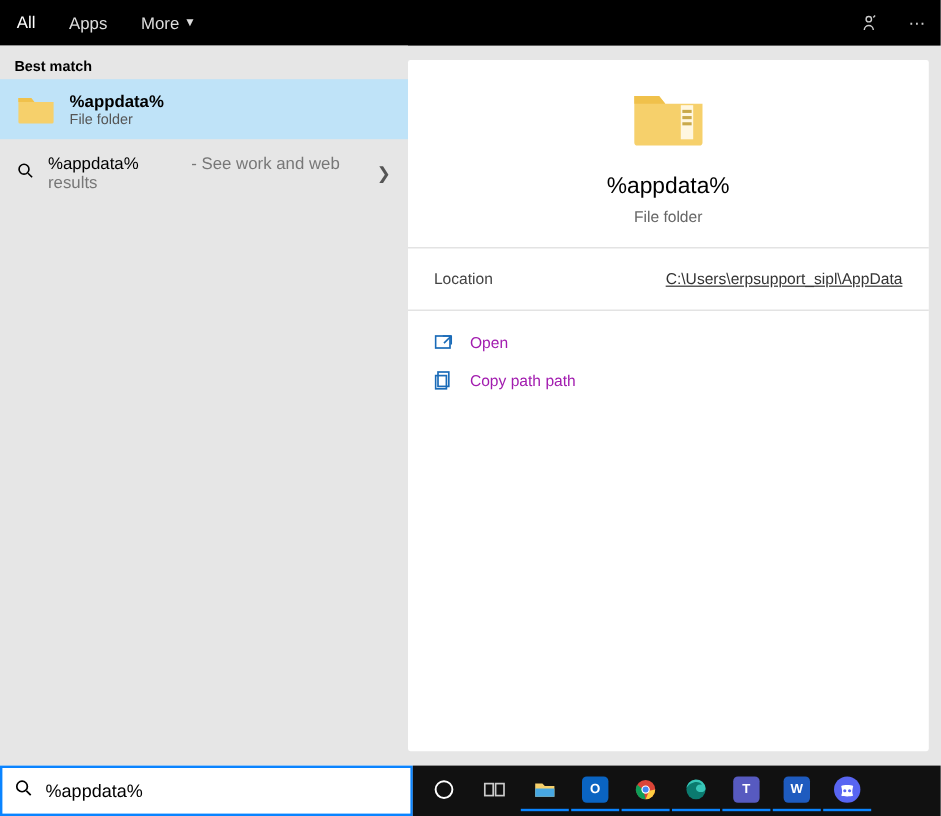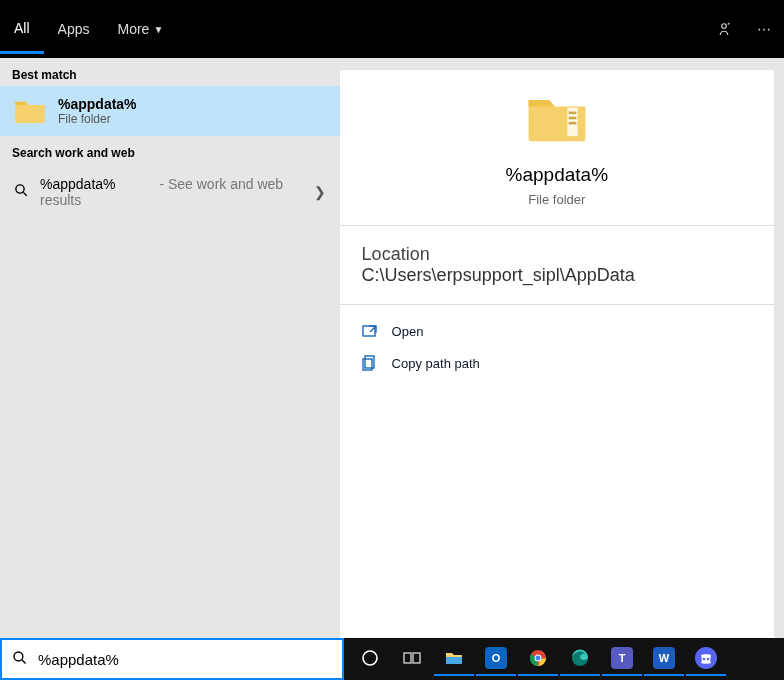--- a/index.html
+++ b/index.html
@@ -1,19 +1,19 @@
 <!DOCTYPE html>
 <html><head>
 <meta charset="utf-8">
 <style>
   * { box-sizing: border-box; margin: 0; padding: 0; font-family: "Segoe UI", Arial, sans-serif; }
   body { width: 784px; height: 680px; background: #e6e6e6; overflow: hidden; position: relative; }
 
   
-  .tabbar { display: flex; align-items: center; background: #000; height: 58px; color: #ddd; font-size: 14px; }
+  .tabbar { display: flex; align-items: center; background: #000; height: 38px; color: #ddd; font-size: 14px; }
   .tab { padding: 0 14px; height: 50px; display: flex; align-items: center; cursor: pointer; }
   .tab.active { color: #fff; border-bottom: 3px solid #0a84ff; }
   .tab .chev { margin-left: 4px; font-size: 10px; }
   .tabbar .spacer { flex: 1; }
   .tabbar .iconbtn { width: 40px; display:flex; justify-content:center; align-items:center; color:#ccc; }
 
   
   .cols { display: flex; height: 588px; }
   .left { width: 344px; background: #e6e6e6; }
   .right { width: 440px; background: #fff; margin: 12px 10px 0 0; border-radius: 2px; }
@@ -32,26 +32,26 @@
   .web-row .txt { flex:1; font-size:14px; color:#000; }
   .web-row .hint { color:#777; font-size:14px;margin-left:40px; }
   .chev-right { color:#555; font-size:14px; }
 
   
   .preview { display:flex; flex-direction:column; align-items:center; padding:22px 0 18px 0; border-bottom:1px solid #ddd; }
   .preview .big-folder svg { width:62px; height:52px; }
   .preview .title { font-size:19px; margin-top:16px; color:#000; }
   .preview .sub { font-size:13px; color:#666; margin-top:6px; }
 
-  .location { display:flex; justify-content:space-between; padding:18px 22px; border-bottom:1px solid #ddd; font-size:18px;flex-direction:column; }
+  .location { display:flex; justify-content:space-between; padding:18px 22px; border-bottom:1px solid #ddd; font-size:13px; }
   .location .lbl { color:#444; }
-  .location .path { color:#333; }
+  .location .path { color:#333; text-decoration: underline; }
 
   .actions { padding: 18px 22px; }
-  .action { display:flex; align-items:center; gap:14px; font-size:13px; color:#0f172a; margin-bottom:16px; cursor:pointer; }
+  .action { display:flex; align-items:center; gap:14px; font-size:13px; color:#a21caf; margin-bottom:16px; cursor:pointer; }
   .action .ico { width:16px; color:#1a6bb8; display:flex; }
 
   
   .bottom { position:absolute; bottom:0; left:0; width:784px; height:42px; display:flex; }
   .searchbox { width:344px; height:42px; border:2px solid #0a84ff; background:#fff; display:flex; align-items:center; padding:0 10px; }
   .searchbox .sicon { font-size:15px; color:#333; margin-right:10px; }
   .searchbox input { border:none; outline:none; font-size:15px; flex:1; }
   .taskbar { flex:1; background:#111; display:flex; align-items:center; padding:0 6px; gap:2px; }
   .tb { width:40px; height:34px; display:flex; align-items:center; justify-content:center; color:#fff; font-size:15px; border-bottom:2px solid transparent; }
   .tb.blue { border-bottom-color:#0a84ff; }
@@ -87,21 +87,20 @@
         <svg viewBox="0 0 48 40">
             <path fill="#f6d06b" d="M2 6h16l4 5h24v25a2 2 0 0 1-2 2H4a2 2 0 0 1-2-2z"></path>
             <path fill="#f0c14b" d="M2 6h16l4 5H2z"></path>
           </svg>
       </div>
       <div>
         <div class="result-title">%appdata%</div>
         <div class="result-sub">File folder</div>
       </div>
     </div>
-    <div class="section-label">Search work and web</div>
     <div class="web-row">
       <div class="search-glyph">
         <svg viewBox="0 0 20 20" width="15" height="15" fill="none" stroke="#000" stroke-width="1.8">
             <circle cx="8" cy="8" r="5.5"></circle>
             <line x1="12.5" y1="12.5" x2="17" y2="17"></line>
           </svg>
       </div>
       <div class="txt">
         <span>%appdata%</span><span class="hint"> - See work and web results</span>
       </div>

